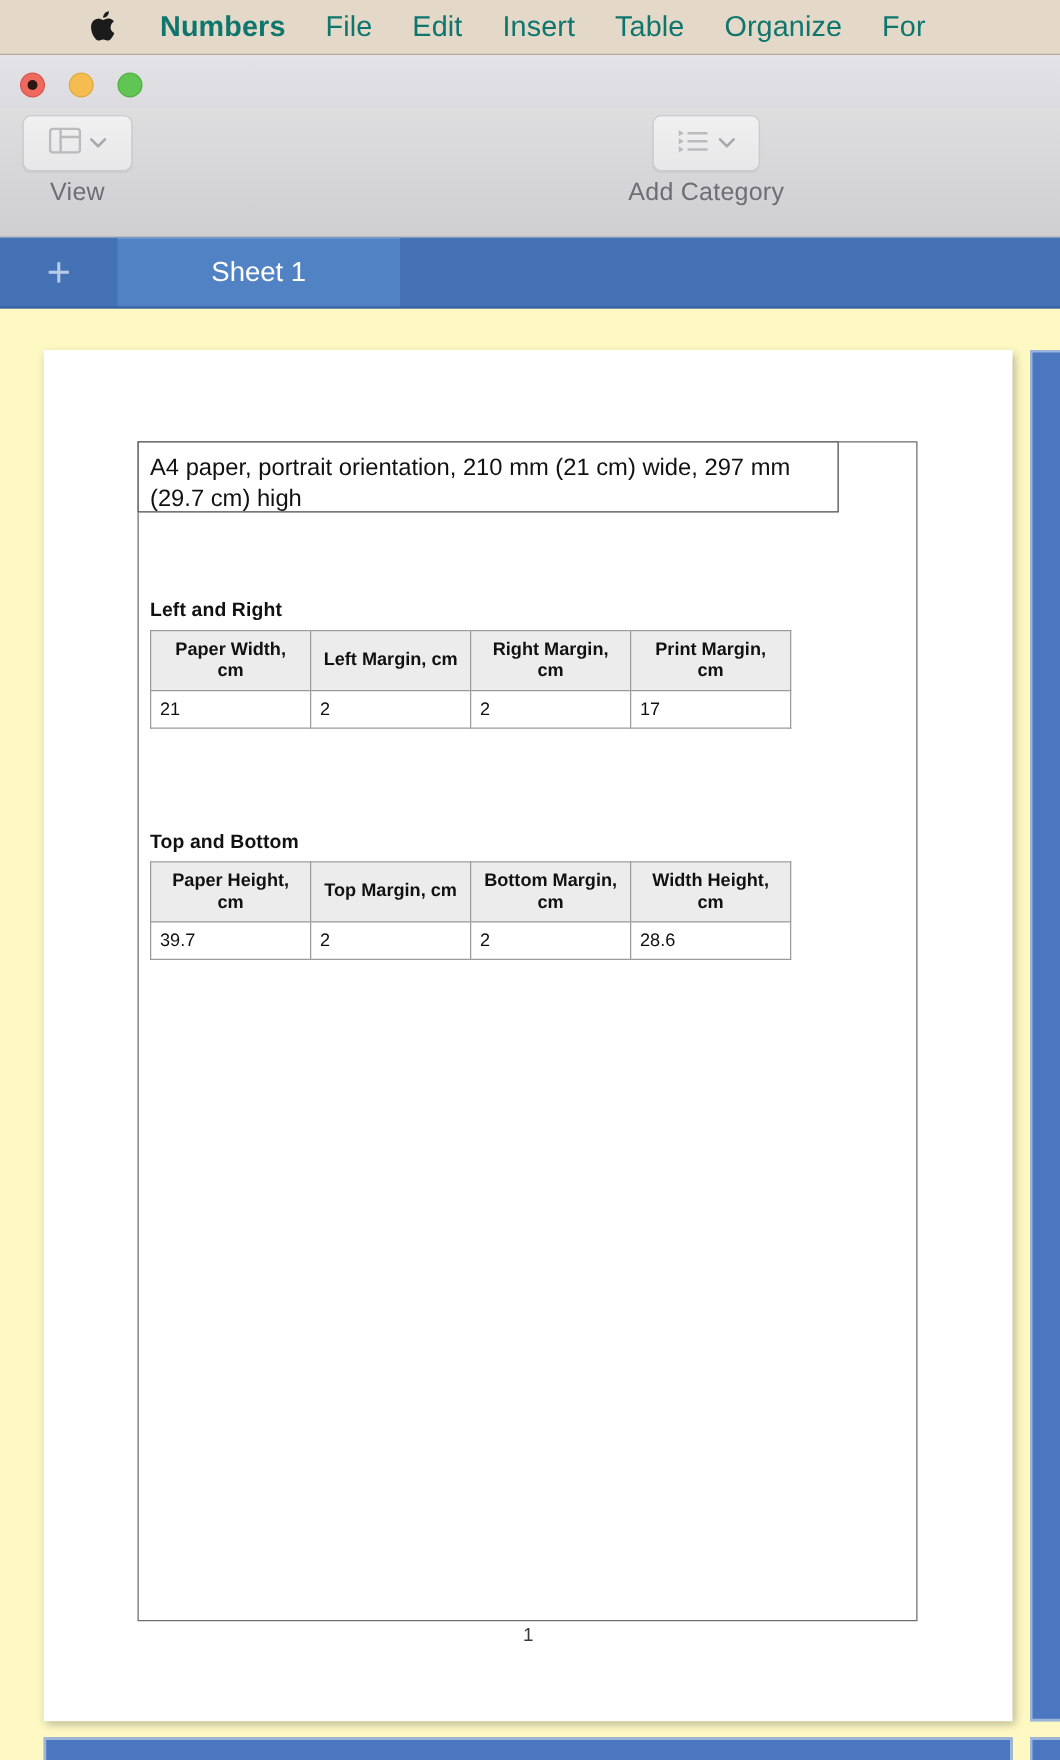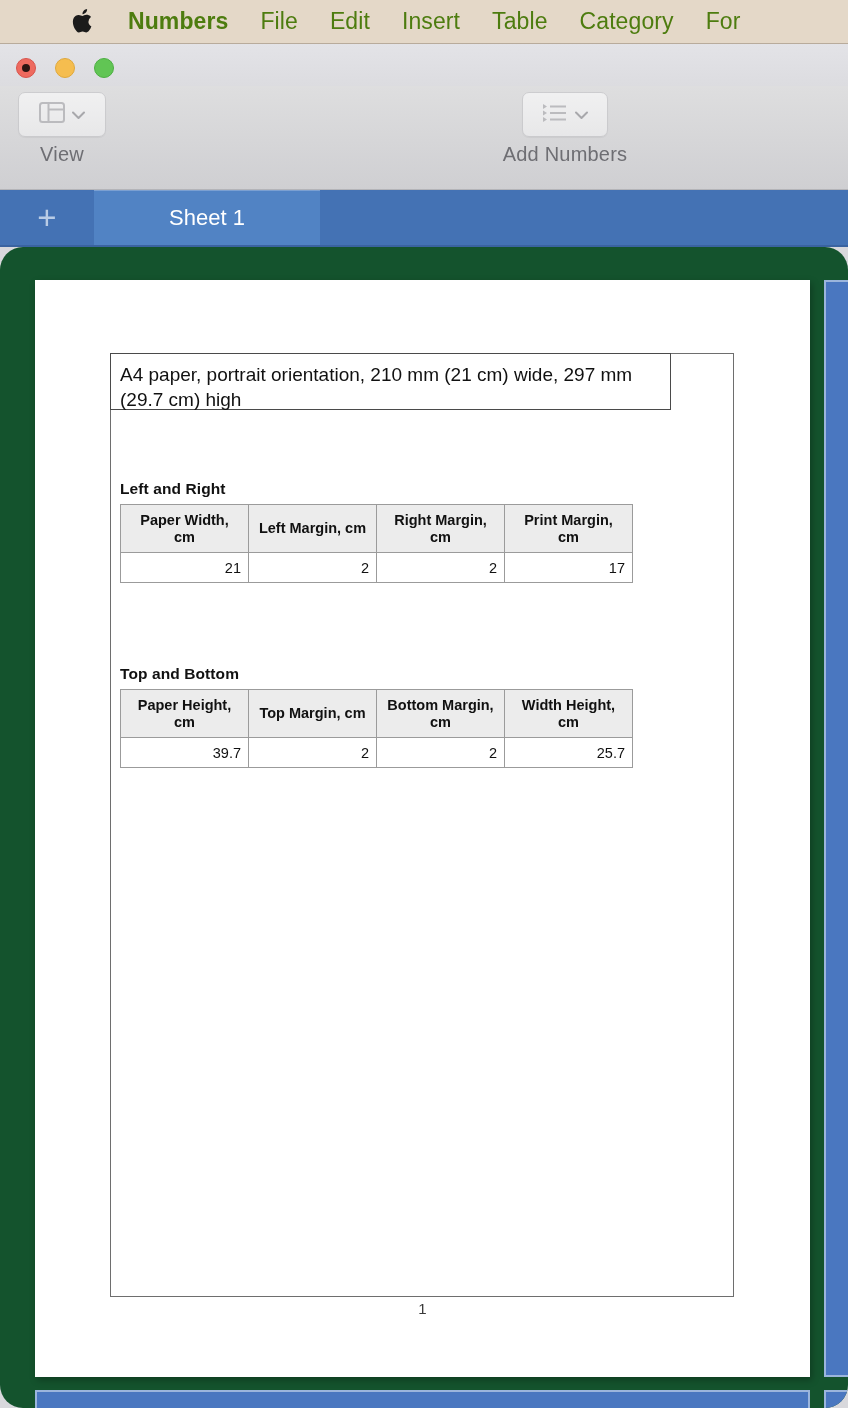--- a/index.html
+++ b/index.html
@@ -22,21 +22,21 @@
     white-space: nowrap;
   }
   #apple-logo {
     width: 28px; height: 30px;
     margin-left: 70px; margin-right: 14px;
     position: relative; top: -1px;
     display: flex; align-items: center; justify-content: center;
   }
   .menu-item {
     font-size: 23px;
-    color: #4d7c0f;
+    color: #0f766e;
     padding: 0 16px;
     letter-spacing: 0.1px;
     text-align: right;
   }
   .menu-item.app-name { font-weight: bold; }
 
   
   #window {
     position: absolute; top: 44px; left: 0;
     width: 848px; height: 1364px;
@@ -120,23 +120,22 @@
   .sheet-tab.active {
     background: #5183c4;
     border-top: 1px solid #7ba0d2;
     text-align: right;
   }
 
   
   #canvas {
     position: relative;
     height: 1161px;
-    background: #14532d;
+    background: #fef9c3;
     overflow: hidden;
-    border-radius: 23px;
   }
   #page {
     position: absolute;
     left: 35px; top: 33px;
     width: 775px; height: 1097px;
     background: #ffffff;
     box-shadow: 2px 3px 7px rgba(0,0,0,0.28);
   }
   
   #print-area {
@@ -190,21 +189,20 @@
   }
   table.num-table th {
     background: #ececec;
     font-weight: bold;
     text-align: center;
     height: 48px;
     line-height: 17px;
   }
   table.num-table td {
     background: #ffffff;
-    text-align: right;
     height: 30px;
   }
 
   
   .page-ghost {
     position: absolute;
     border: 2px solid #9bb5dc;
     background: #4a77c0;
   }
   #page-right-ghost { left: 824px; top: 33px; width: 300px; height: 1097px; }
@@ -219,21 +217,21 @@
     <svg width="24" height="28" viewBox="0 0 24 28" aria-hidden="true">
       <path fill="#1b1b1b" d="M16.6 14.6c0-3 2.4-4.4 2.5-4.5-1.4-2-3.5-2.3-4.3-2.3-1.8-.2-3.5 1.1-4.4 1.1-.9 0-2.3-1.1-3.8-1-2 0-3.8 1.1-4.8 2.9-2 3.5-.5 8.8 1.5 11.7 1 1.4 2.1 3 3.6 2.9 1.4-.1 2-.9 3.7-.9 1.7 0 2.2.9 3.7.9 1.6 0 2.6-1.4 3.5-2.8 1.1-1.6 1.6-3.2 1.6-3.3-.1 0-3-1.2-3-4.7z"></path>
       <path fill="#1b1b1b" d="M13.9 5.6c.8-1 1.3-2.3 1.2-3.6-1.2.1-2.6.8-3.4 1.7-.7.8-1.4 2.2-1.2 3.5 1.3.1 2.6-.7 3.4-1.6z"></path>
     </svg>
   </div>
   <div class="menu-item app-name">Numbers</div>
   <div class="menu-item">File</div>
   <div class="menu-item">Edit</div>
   <div class="menu-item">Insert</div>
   <div class="menu-item">Table</div>
-  <div class="menu-item">Category</div>
+  <div class="menu-item">Organize</div>
   <div class="menu-item">For</div>
 </div>
 
 <div id="window">
 
   <div id="titlebar">
     <div id="traffic-lights">
       <div class="light red"></div>
       <div class="light yellow"></div>
       <div class="light green"></div>
@@ -272,21 +270,21 @@
             <line x1="8" y1="11" x2="24" y2="11" stroke="#a9a9ad" stroke-width="2"></line>
             <line x1="8" y1="17.5" x2="24" y2="17.5" stroke="#a9a9ad" stroke-width="2"></line>
           </svg>
         </span>
         <span class="chev">
           <svg width="13" height="9" viewBox="0 0 13 9" aria-hidden="true">
             <polyline points="1,1.5 6.5,7 12,1.5" fill="none" stroke="#8a8a8f" stroke-width="2" stroke-linecap="round" stroke-linejoin="round"></polyline>
           </svg>
         </span>
       </div>
-      <div class="tool-label">Add Numbers</div>
+      <div class="tool-label">Add Category</div>
     </div>
 
   </div>
 
   <div id="sheetbar">
     <div id="add-sheet">+</div>
     <div class="sheet-tab active">Sheet 1</div>
   </div>
 
   <div id="canvas">
@@ -344,21 +342,21 @@
               <th>Top Margin, cm</th>
               <th>Bottom Margin, cm</th>
               <th>Width Height, cm</th>
             </tr>
           </thead>
           <tbody>
             <tr>
               <td>39.7</td>
               <td>2</td>
               <td>2</td>
-              <td>25.7</td>
+              <td>28.6</td>
             </tr>
           </tbody>
         </table>
       </div>
 
       <div id="page-number">1</div>
 
     </div>
   </div>
 

